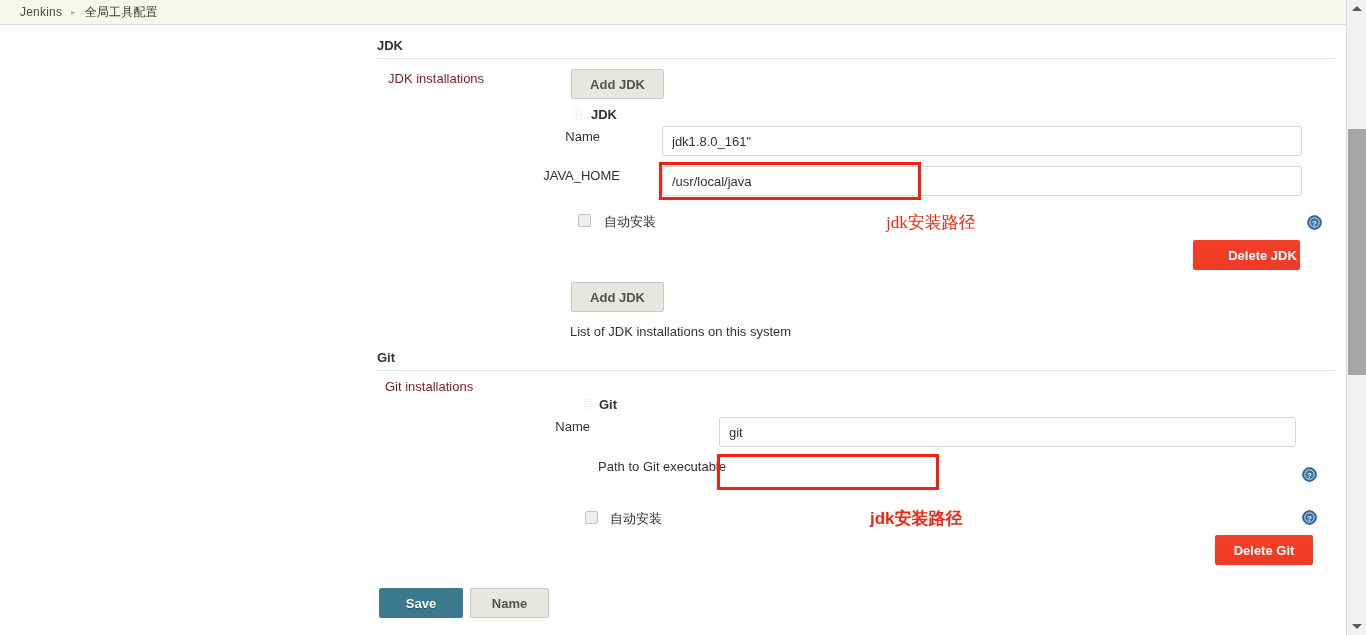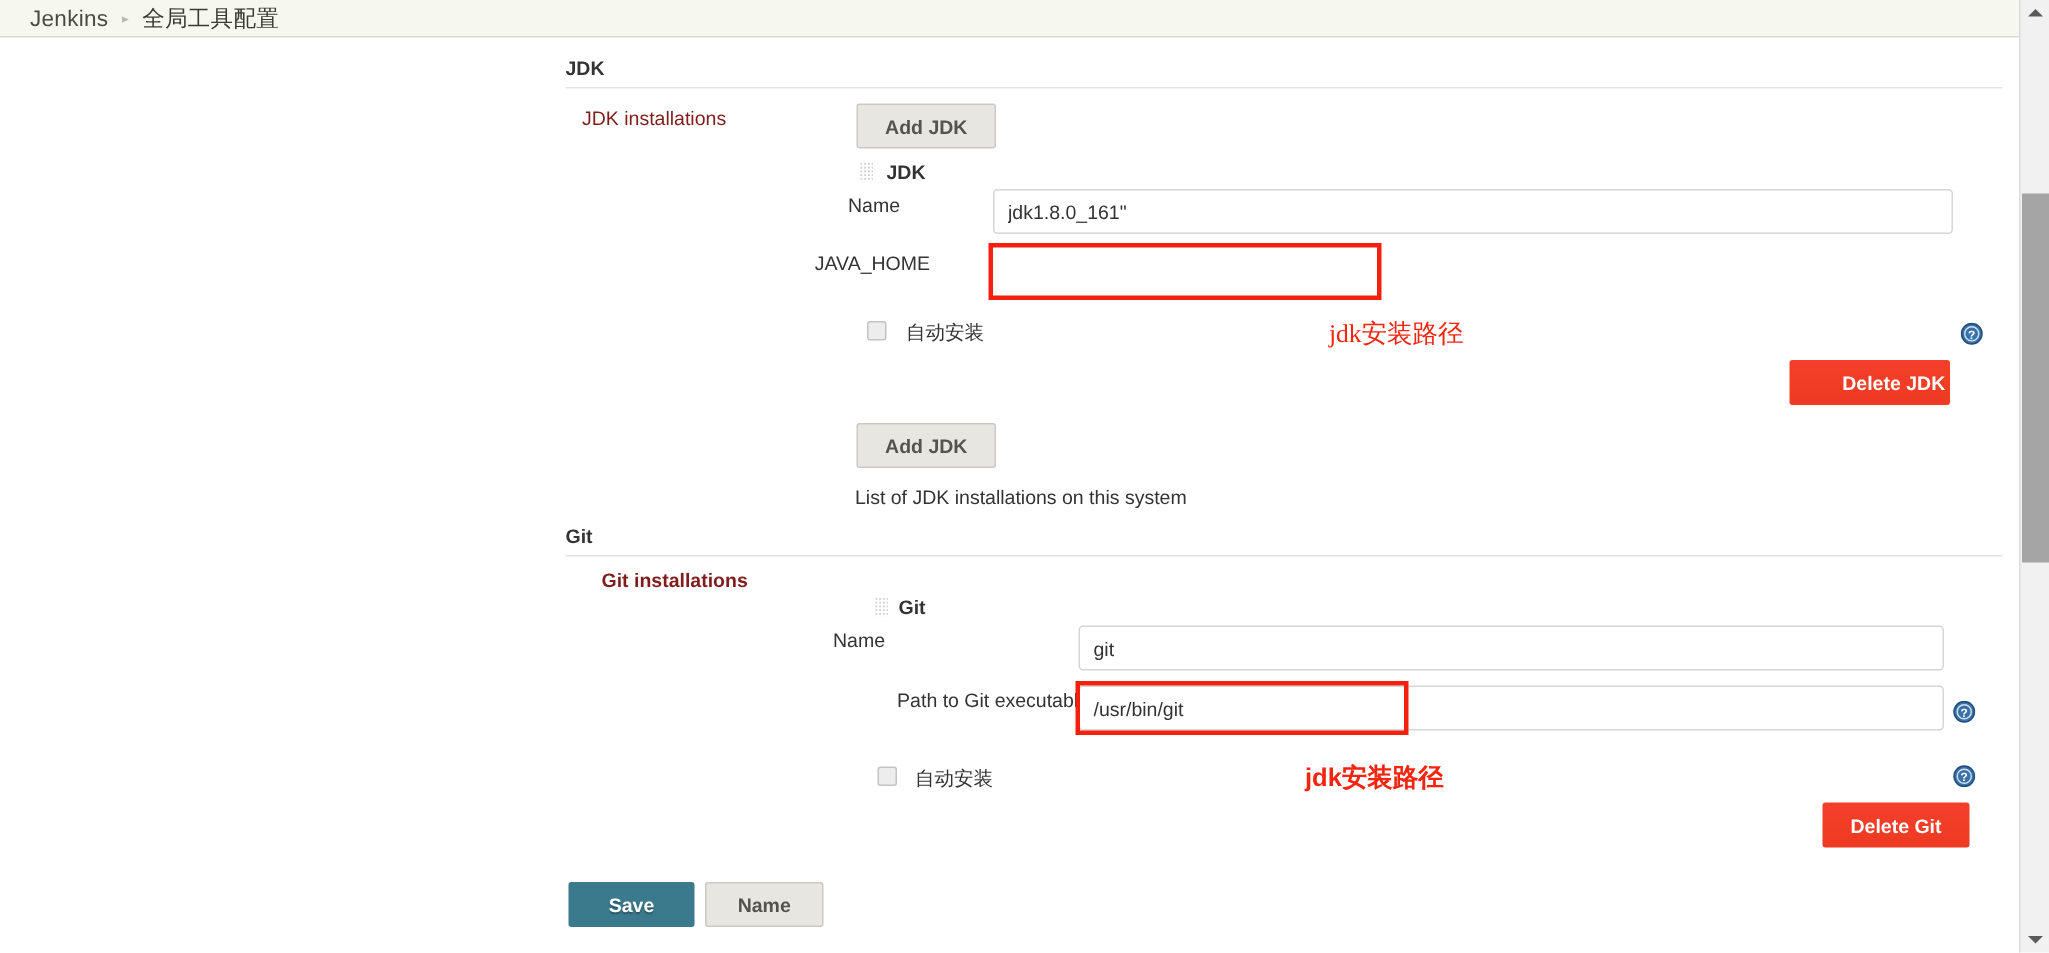--- a/index.html
+++ b/index.html
@@ -16,21 +16,21 @@
     position: absolute;
     left: 0; top: 0;
     width: 1346px; height: 25px;
     background: #f6f8f0;
     border-bottom: 1px solid #dcdcd4;
     display: flex;
     align-items: center;
     padding-left: 20px;
   }
   .crumb {
-    font-size: 15px;
+    font-size: 12px;
     color: #4a4a42;
     letter-spacing: .2px;
   }
   .crumb-link { cursor: pointer; }
   .crumb-sep {
     margin: 0 9px;
     font-size: 9px;
     color: #b9b9ae;
     line-height: 1;
   }
@@ -241,20 +241,21 @@
 
   <button class="btn-grey" style="left:571px; top:43px; width:93px; height:30px;">Add JDK</button>
 
   <span class="grip" style="left:573px; top:82px;"></span>
   <div class="item-title" style="left:591px; top:81px;">JDK</div>
 
   <div class="sub-label" style="left:535px; top:103px; width:65px;">Name</div>
   <input class="tinput" style="left: 662px; top: 100px; width: 640px; height: 30px;" value="jdk1.8.0_161&quot;">
 
   <div class="sub-label" style="left:520px; top:142px; width:100px;text-align:right;">JAVA_HOME</div>
+  <input class="tinput" style="left: 662px; top: 140px; width: 640px; height: 30px;" value="/usr/local/java">
   <div class="annot-box" style="left:659px; top:136px; width:262px; height:38px;"></div>
 
   <span class="cbox" style="left:578px; top:188px;"></span>
   <label class="cbox-label" style="left:604px; top:187px;">自动安装</label>
 
   <div class="annot-text" style="left:886px; top:185px;font-family:Liberation Serif, serif;">jdk安装路径</div>
 
   <span class="help-icon" style="left:1307px; top:189px;">
     <svg viewBox="0 0 16 16" width="15" height="15">
       <circle cx="8" cy="8" r="7.3" fill="#3a72a8" stroke="#1d4d78" stroke-width="1"></circle>
@@ -265,30 +266,29 @@
 
   <button class="btn-red" style="left:1193px; top:214px; width:107px; height:30px;padding-left:32px;">Delete JDK</button>
 
   <button class="btn-grey" style="left:571px; top:256px; width:93px; height:30px;">Add JDK</button>
 
   <div class="hint" style="left:570px; top:298px;">List of JDK installations on this system</div>
 
   <div class="section-head" style="top:324px;">Git</div>
   <div class="section-rule" style="top:344px;"></div>
 
-  <div class="row-label" style="left:401px; top:353px;font-weight:bold;">Git installations</div>
+  <div class="row-label" style="left:385px; top:353px;">Git installations</div>
 
   <span class="grip" style="left:583px; top:372px;"></span>
   <div class="item-title" style="left:599px; top:371px;">Git</div>
 
   <div class="sub-label" style="left:525px; top:393px; width:65px;">Name</div>
   <input class="tinput" style="left: 719px; top: 391px; width: 577px; height: 30px;" value="git">
 
   <div class="sub-label" style="left:586px; top:433px; width:140px;">Path to Git executable</div>
-  <input class="tinput" style="left: 719px; top: 431px; width: 577px; height: 30px;" value="/usr/bin/git">
   <div class="annot-box" style="left:717px; top:428px; width:222px; height:36px;"></div>
 
   <span class="help-icon" style="left:1302px; top:441px;">
     <svg viewBox="0 0 16 16" width="15" height="15">
       <circle cx="8" cy="8" r="7.3" fill="#3a72a8" stroke="#1d4d78" stroke-width="1"></circle>
       <circle cx="8" cy="8" r="5" fill="none" stroke="#cfe1f2" stroke-width="1"></circle>
       <text x="8" y="11.6" font-size="8.5" font-weight="bold" fill="#ffffff" text-anchor="middle" font-family="Liberation Sans, sans-serif">?</text>
     </svg>
   </span>
 

